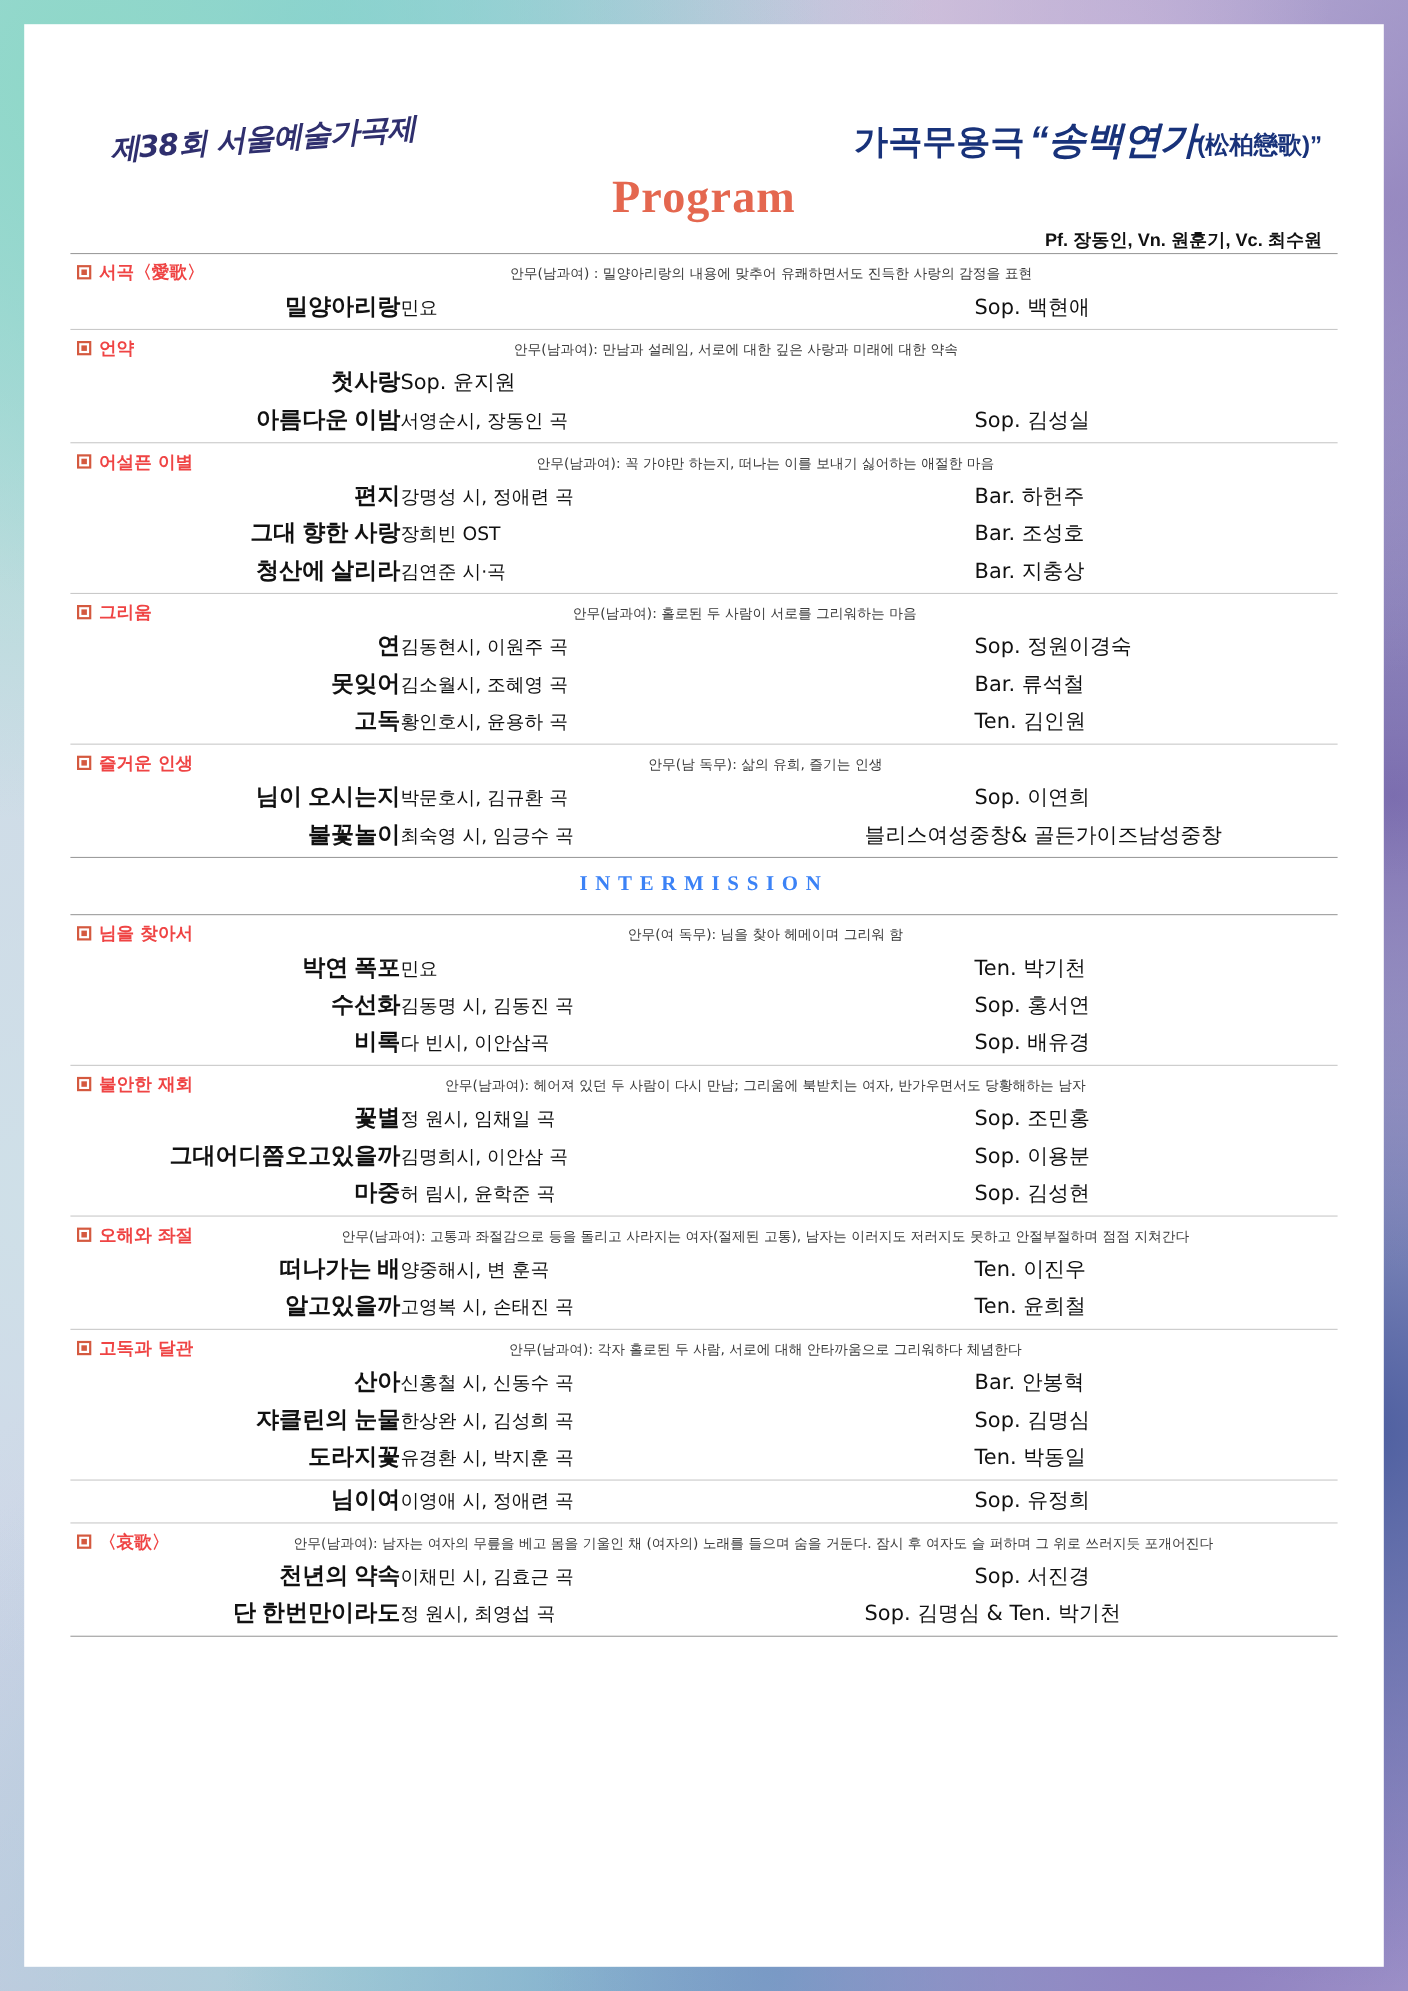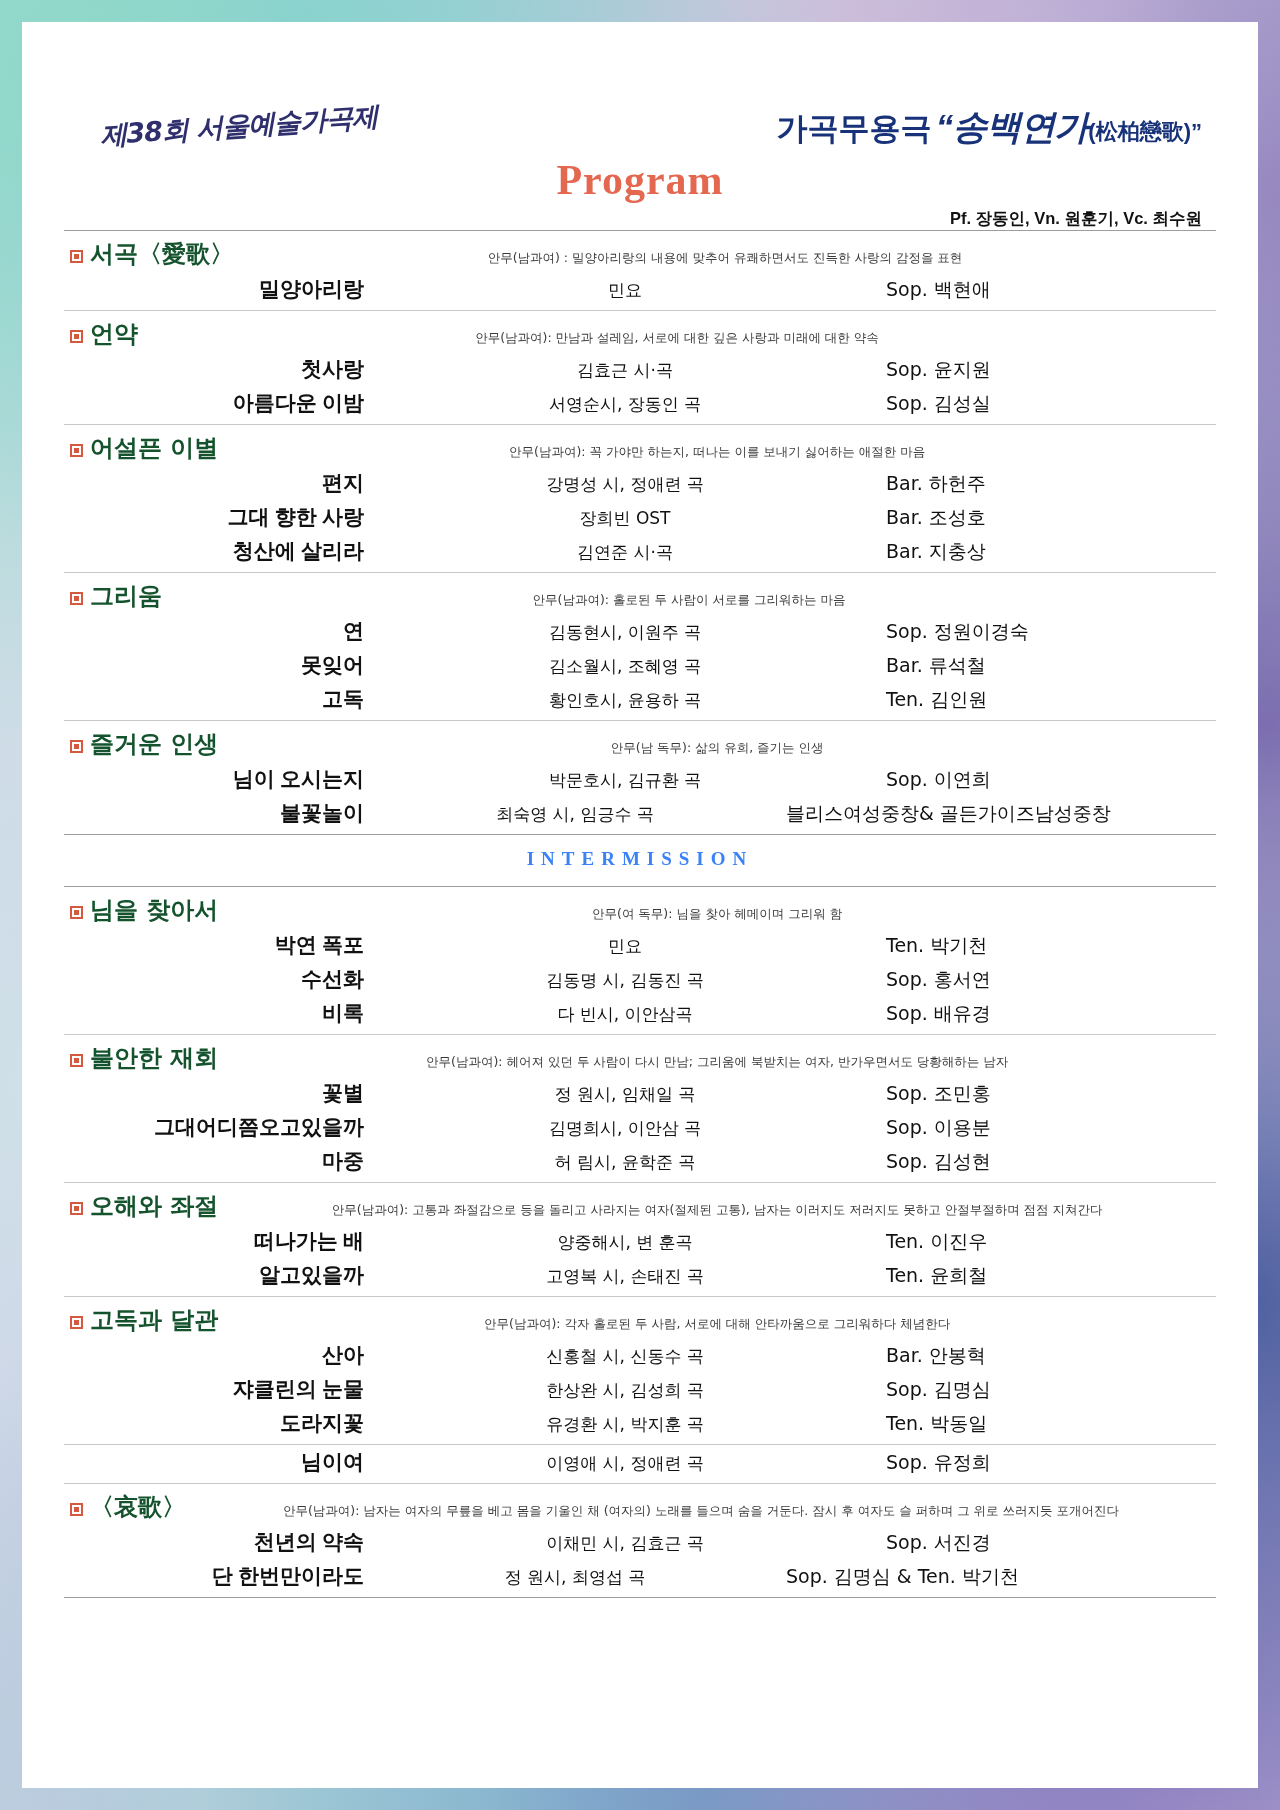--- a/index.html
+++ b/index.html
@@ -129,23 +129,23 @@
     flex: none;
     top: 1px;
   }
   .sec-marker::after {
     content: "";
     position: absolute;
     left: 2px; top: 2px; right: 2px; bottom: 2px;
     background: #d4593f;
   }
   .sec-title {
-    font-size: 24px;
-    font-weight: 700;
-    color: #14532d;
+    font-size: 16px;
+    font-weight: 700;
+    color: #ef4444;
     white-space: nowrap;
     font-family: "DejaVu Sans", sans-serif;
   }
   .sec-note {
     flex: 1;
     text-align: center;
     font-size: 12.5px;
     color: #3a3a3a;
     padding: 0 6px;
     font-family: "DejaVu Sans", sans-serif;
@@ -162,21 +162,21 @@
     box-sizing: border-box;
     font-size: 21px;
     font-weight: 700;
     color: #111111;
     white-space: nowrap;
     font-family: Liberation Serif, serif;
     text-align: right;
   }
   .piece-credit {
     flex: 1;
-    text-align: center;
+    text-align: left;
     font-size: 17px;
     color: #111111;
     font-family: "DejaVu Sans", sans-serif;
   }
   .piece-singer {
     width: 330px;
     font-size: 19px;
     color: #111111;
     white-space: nowrap;
     font-family: "DejaVu Sans", sans-serif;
@@ -222,21 +222,20 @@
           <div class="piece-singer">Sop. 백현애</div>
         </div>
         <div class="rule thin"></div>
         <div class="section-head">
           <span class="sec-marker"></span>
           <span class="sec-title">언약</span>
           <span class="sec-note">안무(남과여): 만남과 설레임, 서로에 대한 깊은 사랑과 미래에 대한 약속</span>
         </div>
         <div class="piece-row">
           <div class="piece-title">첫사랑</div>
-          <div class="piece-credit">김효근 시·곡</div>
           <div class="piece-singer">Sop. 윤지원</div>
         </div>
         <div class="piece-row">
           <div class="piece-title">아름다운 이밤</div>
           <div class="piece-credit">서영순시, 장동인 곡</div>
           <div class="piece-singer">Sop. 김성실</div>
         </div>
         <div class="rule thin"></div>
         <div class="section-head">
           <span class="sec-marker"></span>

